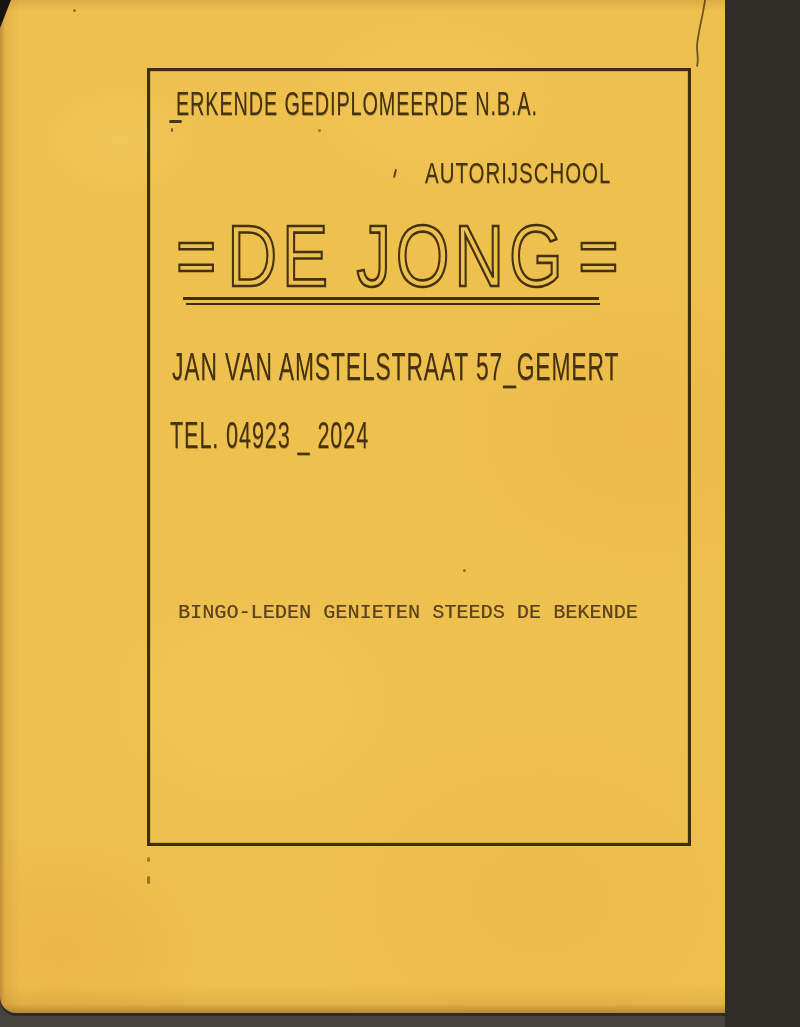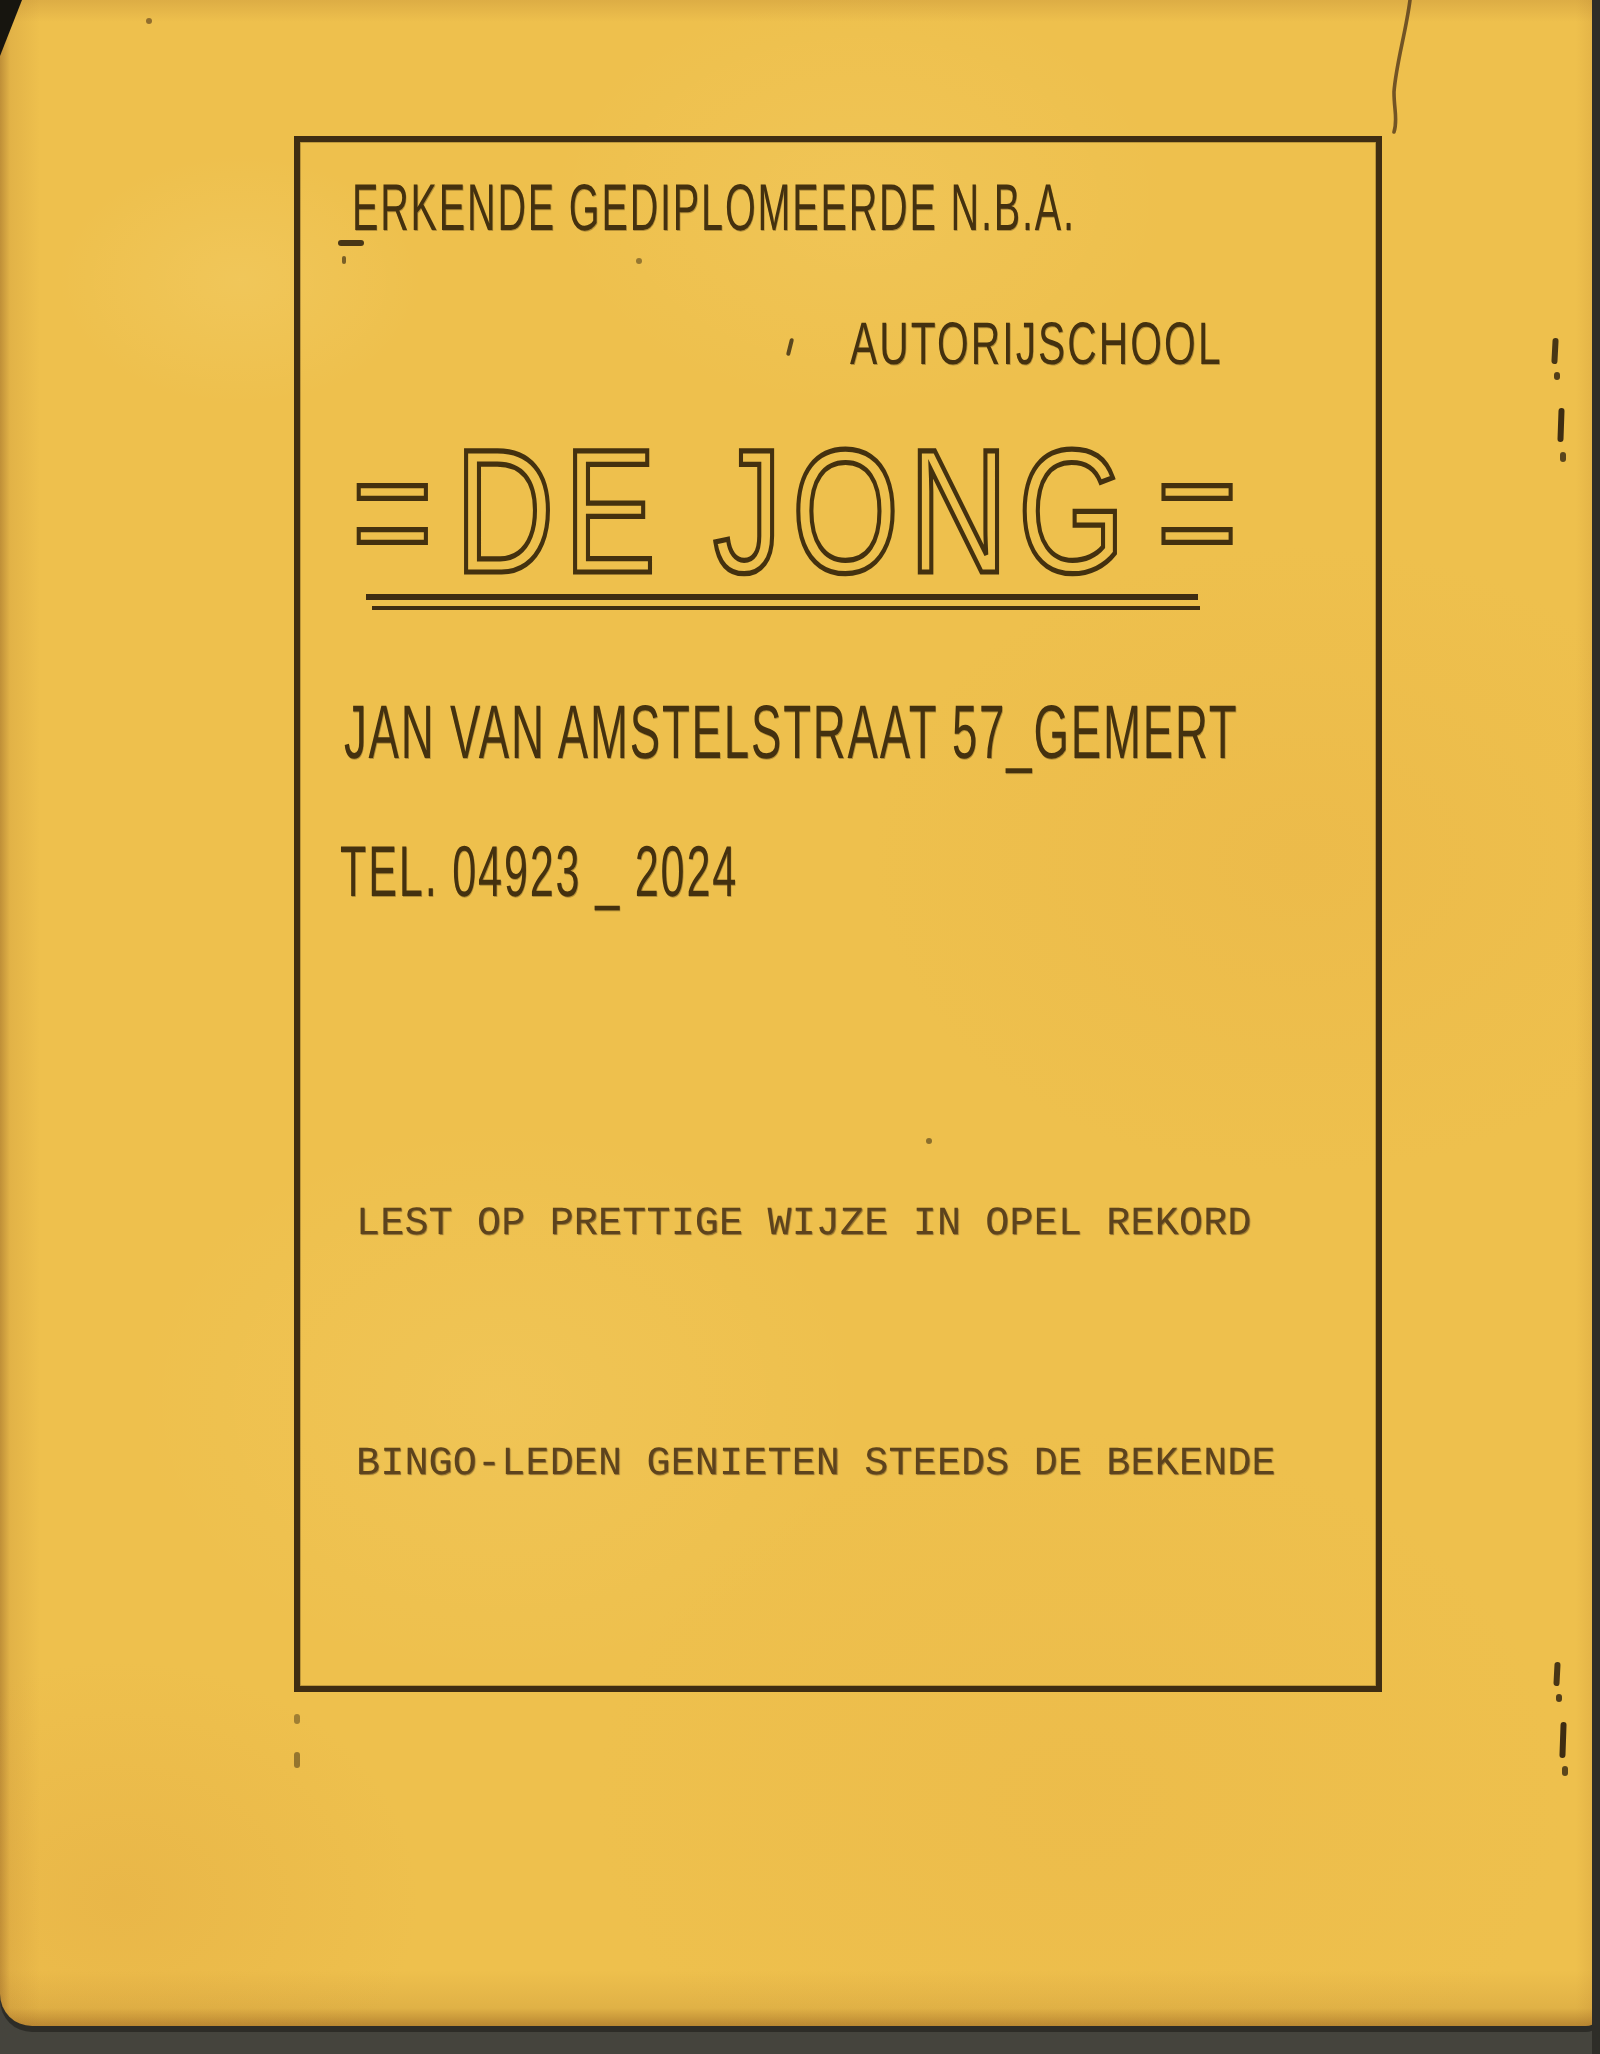--- a/index.html
+++ b/index.html
@@ -1,17 +1,17 @@
 <!DOCTYPE html>
 <html><head>
 <meta charset="utf-8">
 <style>
   html,body { margin:0; padding:0; background:#2e2d28; }
   .stage {
-    position:relative; width:796px; height:1027px; overflow:hidden;
+    position:relative; width:725px; height:1027px; overflow:hidden;
     background:#45443d;
     font-family:"Liberation Sans", sans-serif;
   }
   
   .paper {
     position:absolute; left:0; top:0; width:800px; height:1013px;
     background-color:#eec04d;
     background-image:
       radial-gradient(130px 90px at 120px 140px, rgba(255,235,160,.15), transparent 70%),
       radial-gradient(220px 150px at 430px 100px, rgba(255,230,150,.13), transparent 70%),
@@ -93,21 +93,20 @@
     <div class="disp school">AUTORIJSCHOOL</div>
 
     <div class="disp brand"><span class="pre">=</span><span>DE JONG</span><span class="suf">=</span></div>
     <div class="rule u1"></div>
     <div class="rule u2"></div>
 
     <div class="disp address">JAN VAN AMSTELSTRAAT 57_GEMERT</div>
     <div class="disp phone">TEL. 04923 _ 2024</div>
 
     <div class="body-text">
-      <div class="body-line">LEST OP PRETTIGE WIJZE IN OPEL REKORD</div>
       <div class="body-line">BINGO-LEDEN GENIETEN STEEDS DE BEKENDE</div>
       
       
       
       
     </div>
     <div class="mark" style="left:463px; top:569px; width:3px; height:3px; opacity:.5;"></div>
 
     <div class="mark" style="left:776px; top:169px; width:3px; height:13px; opacity:.85; transform:rotate(3deg);"></div>
     <div class="mark" style="left:777px; top:186px; width:3px; height:4px;  opacity:.8;"></div>

